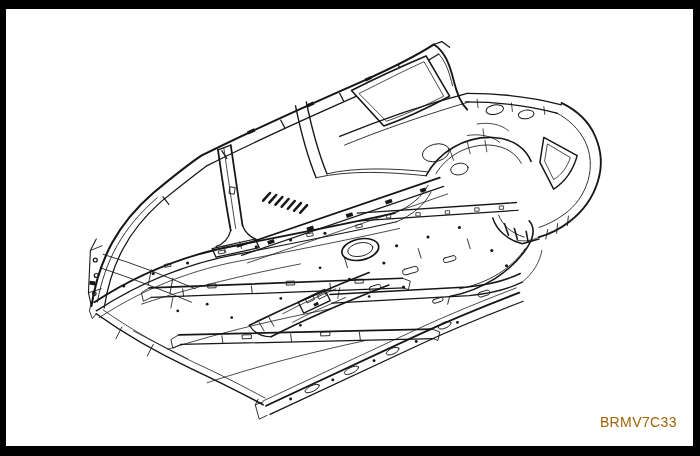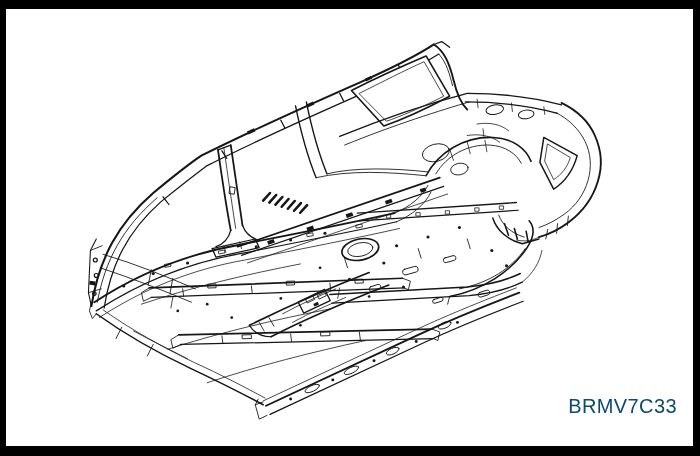--- a/index.html
+++ b/index.html
@@ -19,25 +19,25 @@
     overflow:hidden;
     font-family:"Liberation Sans", sans-serif;
   }
   .figure svg{
     position:absolute;left:0;top:0;
     width:100%;height:100%;
     color:var(--line);
   }
   .fig-code{
     position:absolute;
-    right:16px;bottom:28px;
-    font-size:20px;
+    right:16px;bottom:16px;
+    font-size:14px;
     font-weight:400;
     letter-spacing:.4px;
-    color:#0c4a6e;
+    color:#a16207;
     user-select:none;
   }
 </style>
 </head>
 <body>
 
 <div class="figure">
 
   <svg viewBox="0 0 700 456" preserveAspectRatio="none" xmlns="http://www.w3.org/2000/svg">
     <g fill="none" stroke="currentColor" stroke-width="1.3" stroke-linecap="round" stroke-linejoin="round">

